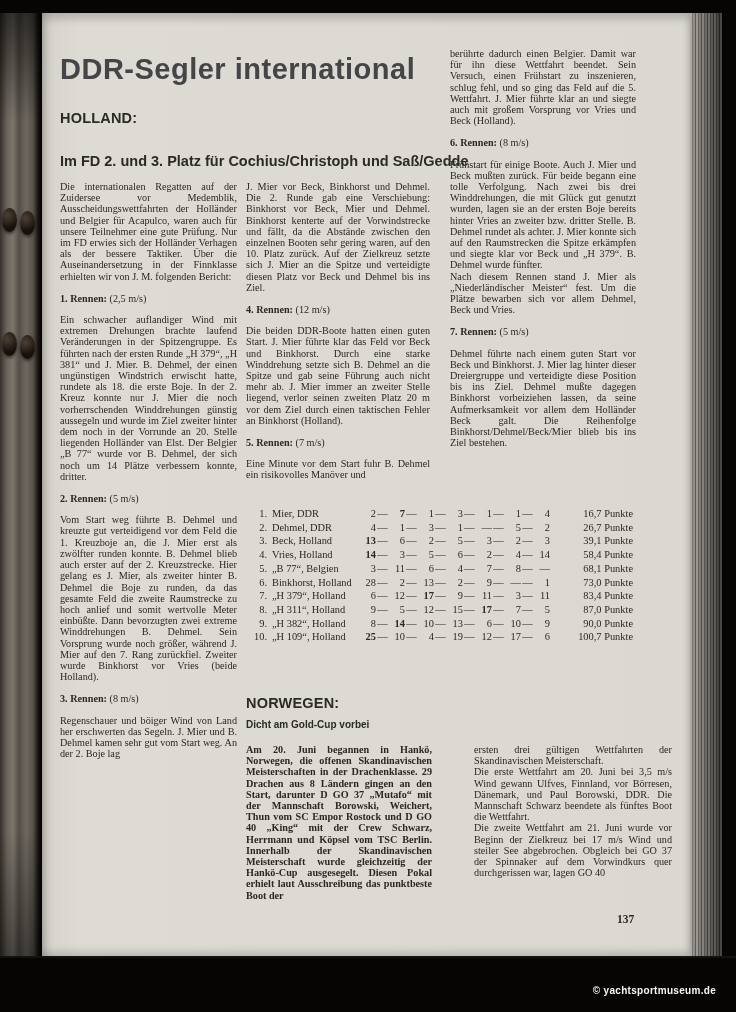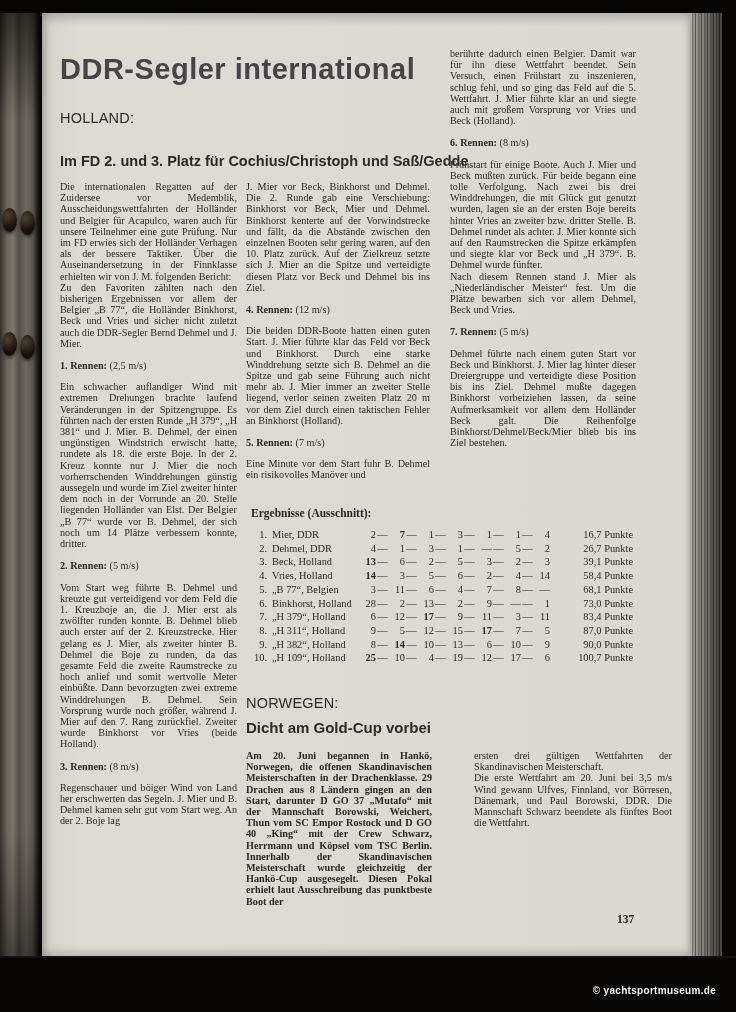--- a/index.html
+++ b/index.html
@@ -22,21 +22,21 @@
       repeating-linear-gradient(90deg,#9b968e 0 2px,#5a5650 2px 3px,#837d75 3px 5px,#413d38 5px 6px);}
   .watermark{position:absolute;right:20px;top:27px;color:#f7f7f5;
     font-family:"Liberation Sans","DejaVu Sans",sans-serif;font-weight:bold;
     font-size:10px;letter-spacing:.3px;}
   
   .page{position:absolute;left:42px;top:13px;width:648px;height:943px;color:#2b2824;
     background:linear-gradient(90deg,#c6c2ba 0px,#d8d5ce 12px,#dedbd4 40px,#dbd8d1 100%);
     box-shadow:inset 0 6px 8px rgba(0,0,0,.18), inset 0 -5px 7px rgba(0,0,0,.14);}
   .title{position:absolute;left:18px;top:40px;font-family:"Liberation Sans","DejaVu Sans",sans-serif;
     font-weight:bold;font-size:29px;letter-spacing:.5px;color:#454547;text-align:center;}
-  .kicker{font-family:"Liberation Sans","DejaVu Sans",sans-serif;font-weight:normal;
+  .kicker{font-family:"Liberation Sans","DejaVu Sans",sans-serif;font-weight:bold;
     font-size:14.5px;color:#2c2a27;letter-spacing:.2px;}
   .kick-holland{position:absolute;left:18px;top:97px;}
   .headline{position:absolute;left:18px;font-family:"Liberation Sans","DejaVu Sans",sans-serif;
     font-weight:bold;font-size:14.5px;color:#2c2a27;}
   .hl1{top:119px;} .hl2{top:140px;}
   
   .col{position:absolute;font-size:10.2px;line-height:11.2px;text-align:justify;
     hyphens:auto;-webkit-hyphens:auto;color:#2b2824;}
   .col p{margin:0;}
   .col1{left:18px;top:168px;width:177px;}
@@ -51,21 +51,21 @@
   .r-rank{width:16px;text-align:right;flex:none;}
   .r-name{width:88px;padding-left:5px;flex:none;overflow:visible;}
   .r-scores{display:flex;flex:none;width:190px;}
   .r-scores .num{width:16px;text-align:right;flex:none;}
   .r-scores .num.b{font-weight:bold;}
   .r-scores .dash{width:13px;text-align:center;flex:none;}
   .r-pts{flex:1;text-align:right;}
   
   .norway{position:absolute;left:204px;top:682px;width:426px;}
   .nor-head{margin-top:8px;font-family:"Liberation Sans","DejaVu Sans",sans-serif;
-    font-weight:bold;font-size:15px;color:#2c2a27;}
+    font-weight:bold;font-size:10px;color:#2c2a27;}
   .nor-cols{display:flex;justify-content:space-between;margin-top:14px;}
   .norA{position:static;width:186px;font-weight:bold;} .norB{position:static;width:198px;}
   .nor-cols .col{font-size:10.2px;line-height:11.2px;}
   .pagenum{position:absolute;left:575px;top:900px;font-weight:bold;font-size:11.5px;}
 </style>
 </head>
 <body>
 
 <div class="stage">
 
@@ -77,21 +77,20 @@
   </div>
 
   <div class="page">
     <div class="title">DDR-Segler international</div>
 
     <div class="kicker kick-holland">HOLLAND:</div>
     <div class="headline hl2">Im FD 2. und 3. Platz für Cochius/Christoph und Saß/Gedde</div>
 
     <div class="col col1">
         <p>Die internationalen Regatten auf der Zuidersee vor Medemblik, Ausscheidungswettfahrten der Holländer und Belgier für Acapulco, waren auch für unsere Teilnehmer eine gute Prüfung. Nur im FD erwies sich der Holländer Verhagen als der bessere Taktiker. Über die Auseinandersetzung in der Finnklasse erhielten wir von J. M. folgenden Bericht:</p>
-        <p>Zu den Favoriten zählten nach den bisherigen Ergebnissen vor allem der Belgier „B 77“, die Holländer Binkhorst, Beck und Vries und sicher nicht zuletzt auch die DDR-Segler Bernd Dehmel und J. Mier.</p>
         <div class="sect-head"><b>1. Rennen:</b> (2,5 m/s)</div>
         <p>Ein schwacher auflandiger Wind mit extremen Drehungen brachte laufend Veränderungen in der Spitzengruppe. Es führten nach der ersten Runde „H 379“, „H 381“ und J. Mier. B. Dehmel, der einen ungünstigen Windstrich erwischt hatte, rundete als 18. die erste Boje. In der 2. Kreuz konnte nur J. Mier die noch vorherrschenden Winddrehungen günstig aussegeln und wurde im Ziel zweiter hinter dem noch in der Vorrunde an 20. Stelle liegenden Holländer van Elst. Der Belgier „B 77“ wurde vor B. Dehmel, der sich noch um 14 Plätze verbessern konnte, dritter.</p>
         <div class="sect-head"><b>2. Rennen:</b> (5 m/s)</div>
         <p>Vom Start weg führte B. Dehmel und kreuzte gut verteidigend vor dem Feld die 1. Kreuzboje an, die J. Mier erst als zwölfter runden konnte. B. Dehmel blieb auch erster auf der 2. Kreuzstrecke. Hier gelang es J. Mier, als zweiter hinter B. Dehmel die Boje zu runden, da das gesamte Feld die zweite Raumstrecke zu hoch anlief und somit wertvolle Meter einbüßte. Dann bevorzugten zwei extreme Winddrehungen B. Dehmel. Sein Vorsprung wurde noch größer, während J. Mier auf den 7. Rang zurückfiel. Zweiter wurde Binkhorst vor Vries (beide Holland).</p>
         <div class="sect-head"><b>3. Rennen:</b> (8 m/s)</div>
         <p>Regenschauer und böiger Wind von Land her erschwerten das Segeln. J. Mier und B. Dehmel kamen sehr gut vom Start weg. An der 2. Boje lag</p>
       </div>
     <div class="col col2">
         <p>J. Mier vor Beck, Binkhorst und Dehmel. Die 2. Runde gab eine Verschiebung: Binkhorst vor Beck, Mier und Dehmel. Binkhorst kenterte auf der Vorwindstrecke und fällt, da die Abstände zwischen den einzelnen Booten sehr gering waren, auf den 10. Platz zurück. Auf der Zielkreuz setzte sich J. Mier an die Spitze und verteidigte diesen Platz vor Beck und Dehmel bis ins Ziel.</p>
         <div class="sect-head"><b>4. Rennen:</b> (12 m/s)</div>
@@ -102,21 +101,20 @@
     <div class="col col3">
         <p>berührte dadurch einen Belgier. Damit war für ihn diese Wettfahrt beendet. Sein Versuch, einen Frühstart zu inszenieren, schlug fehl, und so ging das Feld auf die 5. Wettfahrt. J. Mier führte klar an und siegte auch mit großem Vorsprung vor Vries und Beck (Holland).</p>
         <div class="sect-head"><b>6. Rennen:</b> (8 m/s)</div>
         <p>Frühstart für einige Boote. Auch J. Mier und Beck mußten zurück. Für beide begann eine tolle Verfolgung. Nach zwei bis drei Winddrehungen, die mit Glück gut genutzt wurden, lagen sie an der ersten Boje bereits hinter Vries an zweiter bzw. dritter Stelle. B. Dehmel rundet als achter. J. Mier konnte sich auf den Raumstrecken die Spitze erkämpfen und siegte klar vor Beck und „H 379“. B. Dehmel wurde fünfter.</p>
         <p>Nach diesem Rennen stand J. Mier als „Niederländischer Meister“ fest. Um die Plätze bewarben sich vor allem Dehmel, Beck und Vries.</p>
         <div class="sect-head"><b>7. Rennen:</b> (5 m/s)</div>
         <p>Dehmel führte nach einem guten Start vor Beck und Binkhorst. J. Mier lag hinter dieser Dreiergruppe und verteidigte diese Position bis ins Ziel. Dehmel mußte dagegen Binkhorst vorbeiziehen lassen, da seine Aufmerksamkeit vor allem dem Holländer Beck galt. Die Reihenfolge Binkhorst/Dehmel/Beck/Mier blieb bis ins Ziel bestehen.</p>
       </div>
 
     <div class="results">
-      <div class="res-head">Ergebnisse (Ausschnitt):</div>
       <div class="res-rows">
           <div class="res-row">
             <span class="r-rank">1.</span>
             <span class="r-name">Mier, DDR</span>
             <span class="r-scores">
               <span class="num">2</span>
               <span class="dash">—</span>
               <span class="num b">7</span>
               <span class="dash">—</span>
               <span class="num">1</span>
@@ -317,20 +315,21 @@
     <div class="norway">
       <div class="kicker">NORWEGEN:</div>
       <div class="nor-head">Dicht am Gold-Cup vorbei</div>
       <div class="nor-cols">
         <div class="col norA">
             <p>Am 20. Juni begannen in Hankö, Norwegen, die offenen Skandinavischen Meisterschaften in der Drachenklasse. 29 Drachen aus 8 Ländern gingen an den Start, darunter D GO 37 „Mutafo“ mit der Mannschaft Borowski, Weichert, Thun vom SC Empor Rostock und D GO 40 „King“ mit der Crew Schwarz, Herrmann und Köpsel vom TSC Berlin. Innerhalb der Skandinavischen Meisterschaft wurde gleichzeitig der Hankö-Cup ausgesegelt. Diesen Pokal erhielt laut Ausschreibung das punktbeste Boot der</p>
           </div>
         <div class="col norB">
             <p>ersten drei gültigen Wettfahrten der Skandinavischen Meisterschaft.</p>
             <p>Die erste Wettfahrt am 20. Juni bei 3,5 m/s Wind gewann Ulfves, Finnland, vor Börresen, Dänemark, und Paul Borowski, DDR. Die Mannschaft Schwarz beendete als fünftes Boot die Wettfahrt.</p>
+            <p>Die zweite Wettfahrt am 21. Juni wurde vor Beginn der Zielkreuz bei 17 m/s Wind und steiler See abgebrochen. Obgleich bei GO 37 der Spinnaker auf dem Vorwindkurs quer durchgerissen war, lagen GO 40</p>
           </div>
       </div>
     </div>
 
     <div class="pagenum">137</div>
   </div>
 
   <div class="edge"></div>
   <div class="bar top"></div>
   <div class="bar right"></div>

